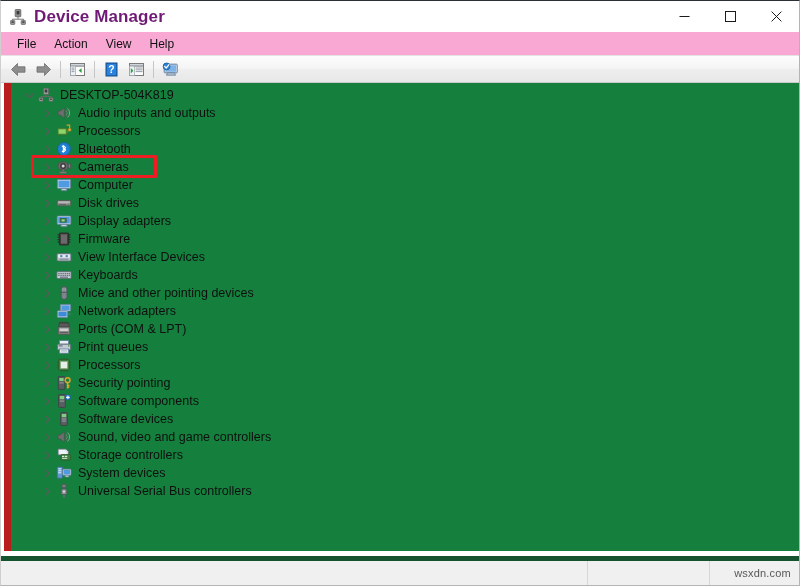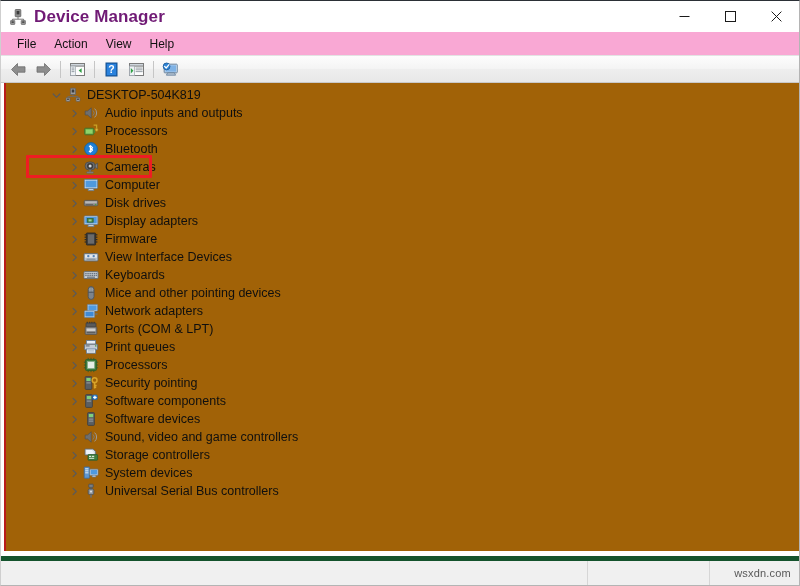--- a/index.html
+++ b/index.html
@@ -110,26 +110,25 @@
     background: #c6c6c6;
     margin: 0 4px;
     flex: 0 0 auto;
   }
   .tb-btn svg { display: block; }
 
   
   .content {
     position: relative;
     height: 468px;
-    background: #a16207;
-    border-left: 2px solid #b91c1c;
+    background: #15803d;
+    border-left: 7px solid #b91c1c;
     margin-left: 3px;
     box-sizing: border-box;
     overflow: hidden;
-    padding-left: 32px;
   }
   .tree {
     position: relative;
     padding-top: 3px;
   }
   .row {
     display: flex;
     align-items: center;
     height: 18px;
     font-size: 12.5px;

